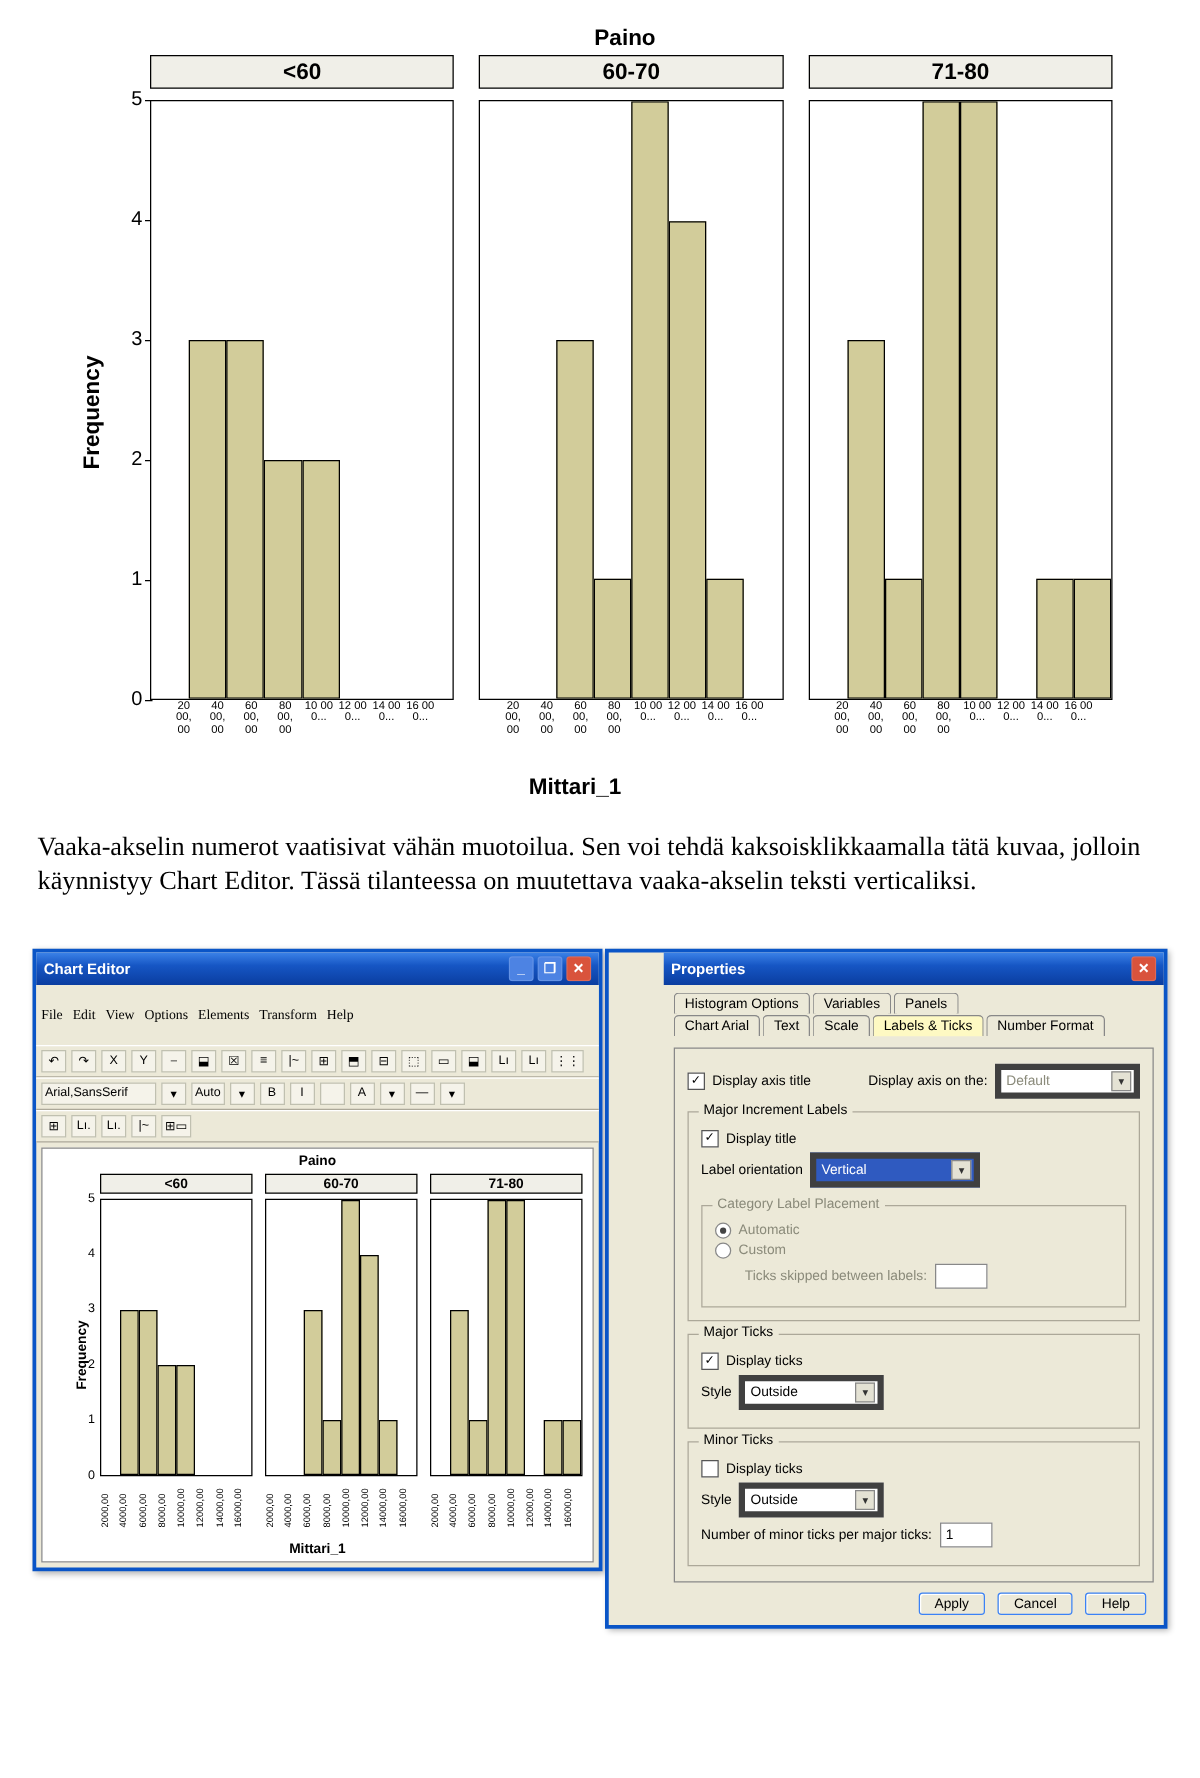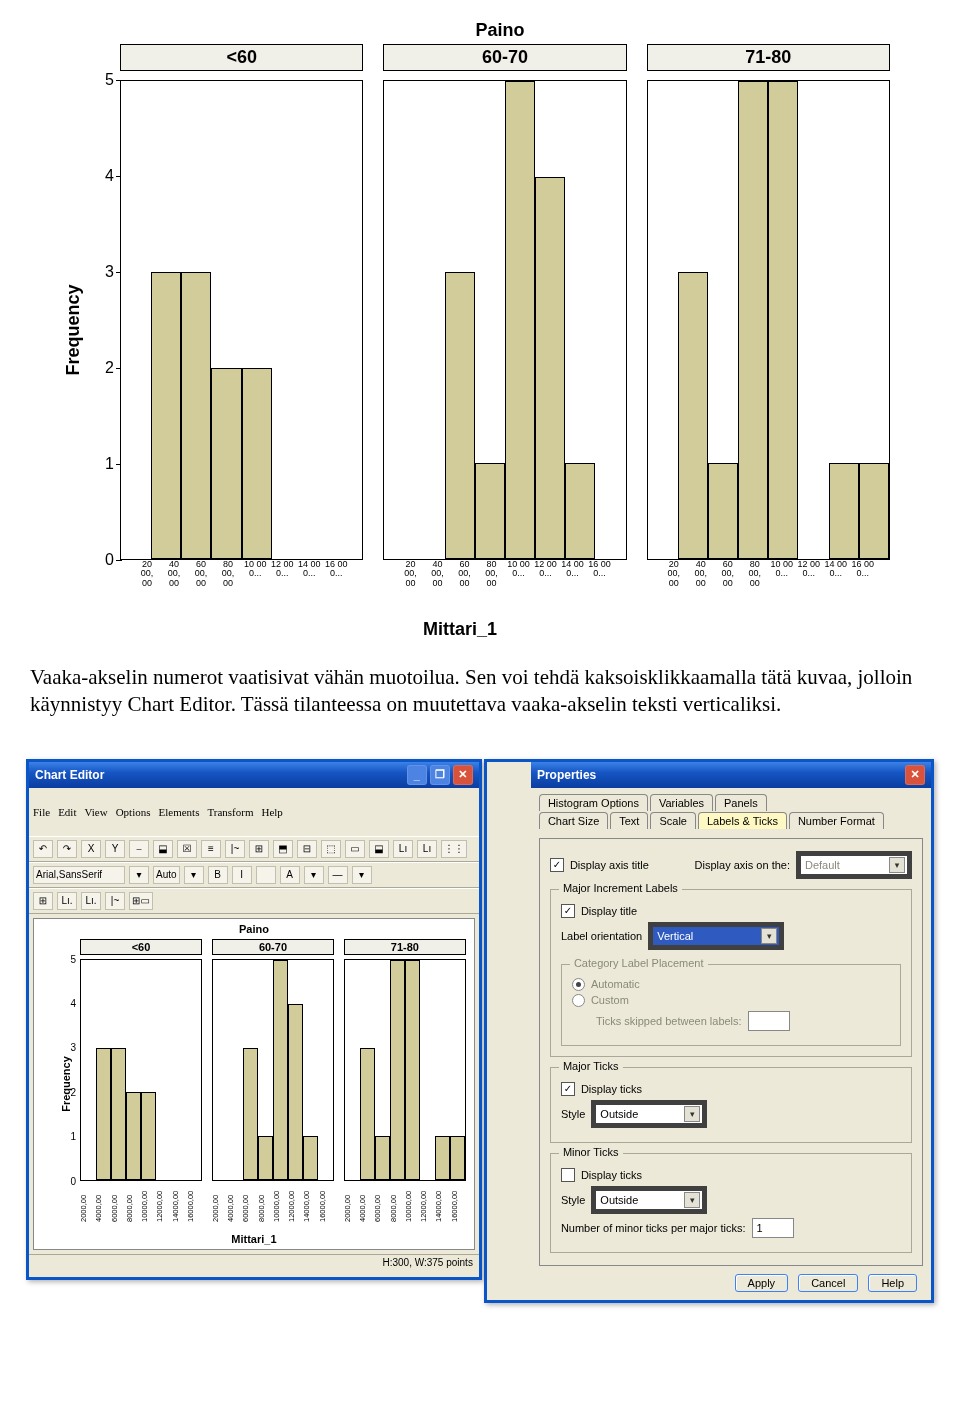--- a/index.html
+++ b/index.html
@@ -482,39 +482,38 @@
             <div class="xtm">6000,00</div>
             <div class="xtm">8000,00</div>
             <div class="xtm">10000,00</div>
             <div class="xtm">12000,00</div>
             <div class="xtm">14000,00</div>
             <div class="xtm">16000,00</div>
           </div>
         </div>
       <div class="miniBottom">Mittari_1</div>
     </div>
-    <div class="status">H:300, W:375 points</div>
   </div>
 
   <div class="win props">
     <div class="titlebar">
       <span>Properties</span>
       <span class="btns">
         <span class="btn close">✕</span>
       </span>
     </div>
     <div class="body">
       <div class="tabstrip">
         <div class="trow back" id="tabsBack">
             <div class="tab">Histogram Options</div>
             <div class="tab">Variables</div>
             <div class="tab">Panels</div>
           </div>
         <div class="trow front" id="tabsFront">
-            <div class="tab">Chart Size</div>
+            <div class="tab">Chart Arial</div>
             <div class="tab">Text</div>
             <div class="tab">Scale</div>
             <div class="tab active">Labels &amp; Ticks</div>
             <div class="tab">Number Format</div>
           </div>
       </div>
       <div class="tabpage">
         <div class="row">
           <div class="chk">
             <span class="box">✓</span>

